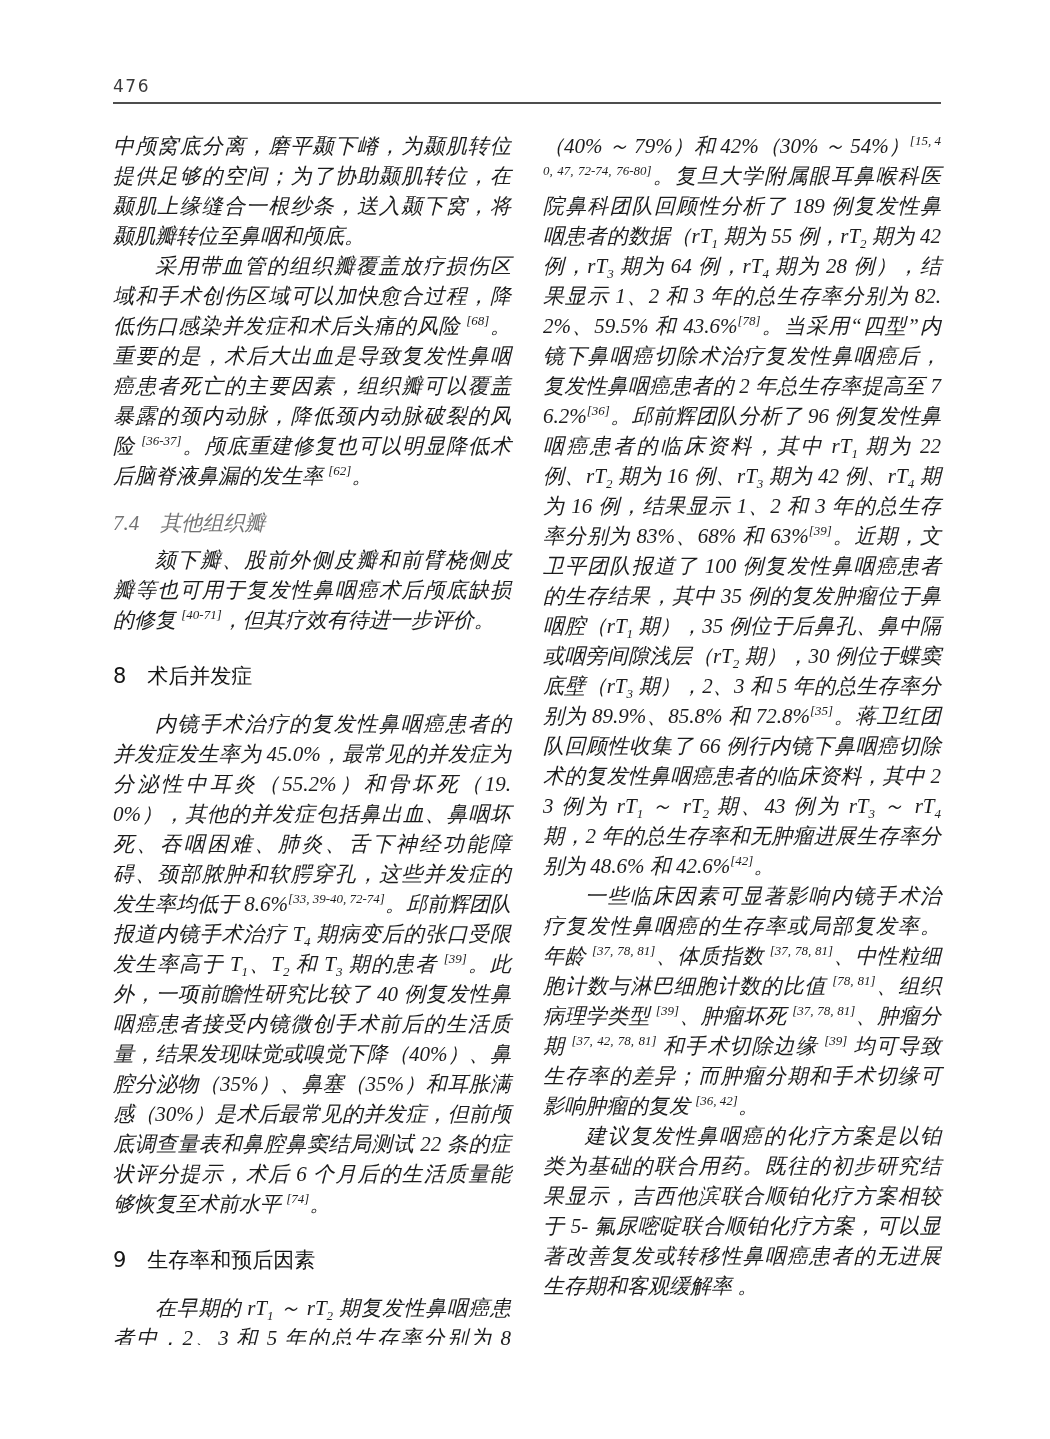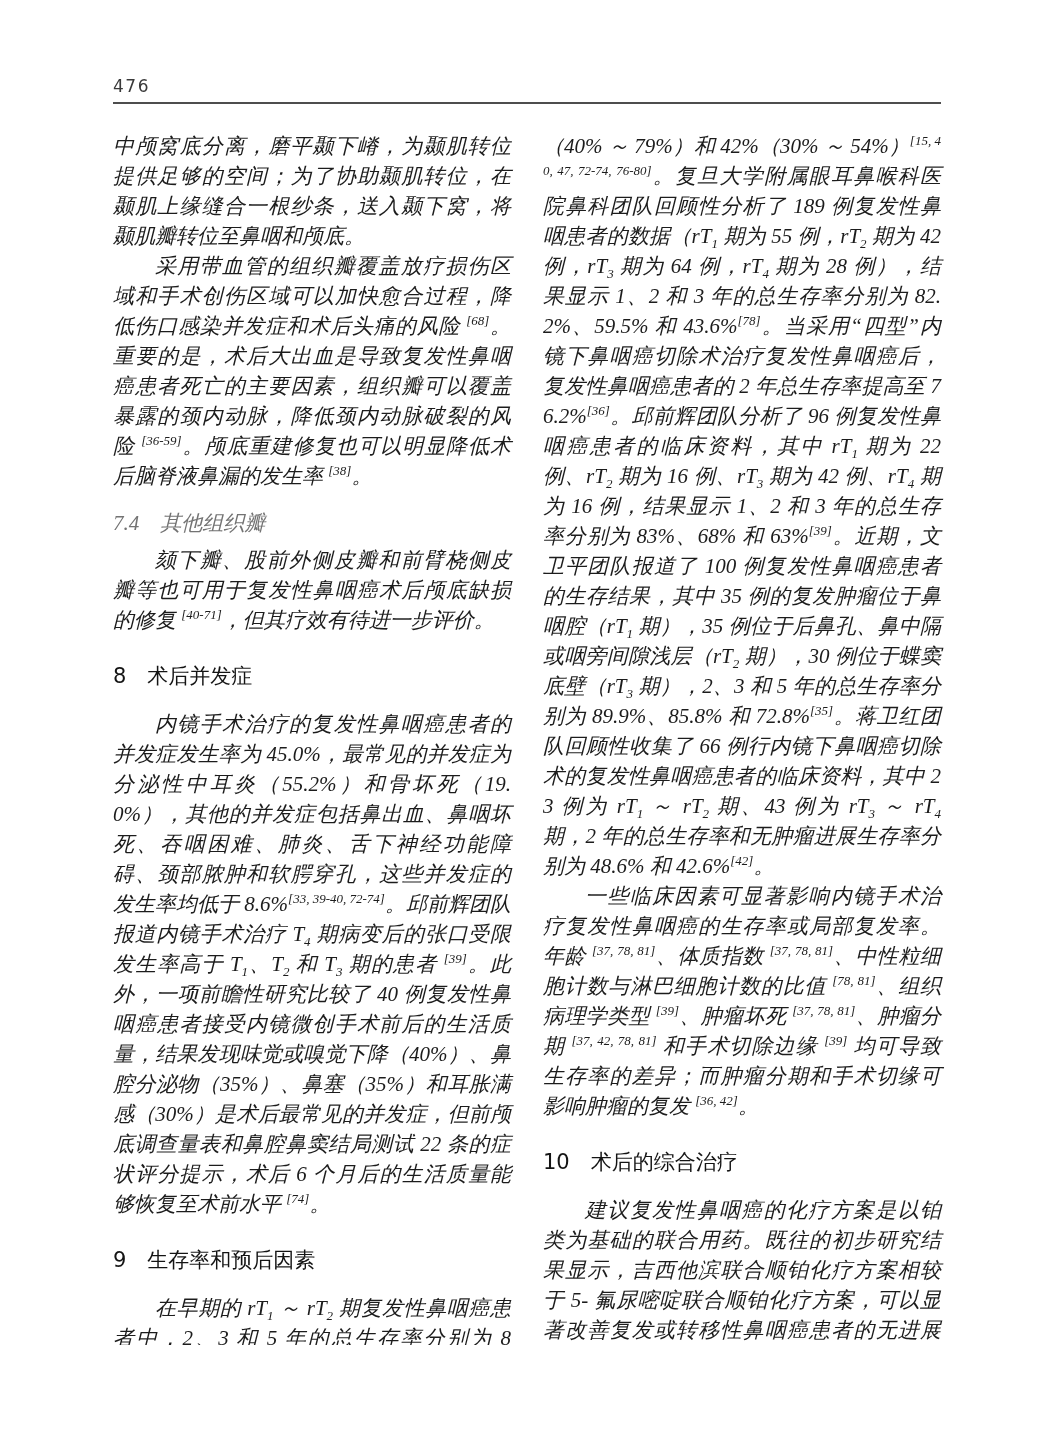--- a/index.html
+++ b/index.html
@@ -70,28 +70,27 @@
 </head>
 <body>
 
 <div class="page">
   <div class="page-header">
     <span class="page-number">476</span>
   </div>
   <div class="columns">
     <div class="column">
         <p class="para">中颅窝底分离，磨平颞下嵴，为颞肌转位提供足够的空间；为了协助颞肌转位，在颞肌上缘缝合一根纱条，送入颞下窝，将颞肌瓣转位至鼻咽和颅底。</p>
-        <p class="para indent">采用带血管的组织瓣覆盖放疗损伤区域和手术创伤区域可以加快愈合过程，降低伤口感染并发症和术后头痛的风险 <span class="sup">[68]</span>。重要的是，术后大出血是导致复发性鼻咽癌患者死亡的主要因素，组织瓣可以覆盖暴露的颈内动脉，降低颈内动脉破裂的风险 <span class="sup">[36-59]</span>。颅底重建修复也可以明显降低术后脑脊液鼻漏的发生率 <span class="sup">[38]</span>。</p>
+        <p class="para indent">采用带血管的组织瓣覆盖放疗损伤区域和手术创伤区域可以加快愈合过程，降低伤口感染并发症和术后头痛的风险 <span class="sup">[68]</span>。重要的是，术后大出血是导致复发性鼻咽癌患者死亡的主要因素，组织瓣可以覆盖暴露的颈内动脉，降低颈内动脉破裂的风险 <span class="sup">[36-37]</span>。颅底重建修复也可以明显降低术后脑脊液鼻漏的发生率 <span class="sup">[62]</span>。</p>
         <h3 class="subsec-head">7.4　其他组织瓣</h3>
         <p class="para indent">颏下瓣、股前外侧皮瓣和前臂桡侧皮瓣等也可用于复发性鼻咽癌术后颅底缺损的修复 <span class="sup">[40-71]</span>，但其疗效有待进一步评价。</p>
         <h2 class="sec-head">8　术后并发症</h2>
         <p class="para indent">内镜手术治疗的复发性鼻咽癌患者的并发症发生率为 45.0%，最常见的并发症为分泌性中耳炎（55.2%）和骨坏死（19.0%），其他的并发症包括鼻出血、鼻咽坏死、吞咽困难、肺炎、舌下神经功能障碍、颈部脓肿和软腭穿孔，这些并发症的发生率均低于 8.6%<span class="sup">[33, 39-40, 72-74]</span>。邱前辉团队报道内镜手术治疗 T<span class="sub">4</span> 期病变后的张口受限发生率高于 T<span class="sub">1</span>、T<span class="sub">2</span> 和 T<span class="sub">3</span> 期的患者 <span class="sup">[39]</span>。此外，一项前瞻性研究比较了 40 例复发性鼻咽癌患者接受内镜微创手术前后的生活质量，结果发现味觉或嗅觉下降（40%）、鼻腔分泌物（35%）、鼻塞（35%）和耳胀满感（30%）是术后最常见的并发症，但前颅底调查量表和鼻腔鼻窦结局测试 22 条的症状评分提示，术后 6 个月后的生活质量能够恢复至术前水平 <span class="sup">[74]</span>。</p>
         <h2 class="sec-head">9　生存率和预后因素</h2>
         <p class="para indent">在早期的 rT<span class="sub">1</span> ～ rT<span class="sub">2</span> 期复发性鼻咽癌患者中，2、3 和 5 年的总生存率分别为 82%（71% ～ 94%）、78%（62% ～ 94%）和 63%（39% ～ 88%）。在晚期的 rT<span class="sub">3</span> ～ rT<span class="sub">4</span> 期复发性鼻咽癌患者中，2、3 和 5 年的总生存率分别为 64%（48% ～ 79%）、59%</p>
       </div>
     <div class="column">
         <p class="para">（40% ～ 79%）和 42%（30% ～ 54%）<span class="sup">[15, 40, 47, 72-74, 76-80]</span>。复旦大学附属眼耳鼻喉科医院鼻科团队回顾性分析了 189 例复发性鼻咽患者的数据（rT<span class="sub">1</span> 期为 55 例，rT<span class="sub">2</span> 期为 42 例，rT<span class="sub">3</span> 期为 64 例，rT<span class="sub">4</span> 期为 28 例），结果显示 1、2 和 3 年的总生存率分别为 82.2%、59.5% 和 43.6%<span class="sup">[78]</span>。当采用“四型”内镜下鼻咽癌切除术治疗复发性鼻咽癌后，复发性鼻咽癌患者的 2 年总生存率提高至 76.2%<span class="sup">[36]</span>。邱前辉团队分析了 96 例复发性鼻咽癌患者的临床资料，其中 rT<span class="sub">1</span> 期为 22 例、rT<span class="sub">2</span> 期为 16 例、rT<span class="sub">3</span> 期为 42 例、rT<span class="sub">4</span> 期为 16 例，结果显示 1、2 和 3 年的总生存率分别为 83%、68% 和 63%<span class="sup">[39]</span>。近期，文卫平团队报道了 100 例复发性鼻咽癌患者的生存结果，其中 35 例的复发肿瘤位于鼻咽腔（rT<span class="sub">1</span> 期），35 例位于后鼻孔、鼻中隔或咽旁间隙浅层（rT<span class="sub">2</span> 期），30 例位于蝶窦底壁（rT<span class="sub">3</span> 期），2、3 和 5 年的总生存率分别为 89.9%、85.8% 和 72.8%<span class="sup">[35]</span>。蒋卫红团队回顾性收集了 66 例行内镜下鼻咽癌切除术的复发性鼻咽癌患者的临床资料，其中 23 例为 rT<span class="sub">1</span> ～ rT<span class="sub">2</span> 期、43 例为 rT<span class="sub">3</span> ～ rT<span class="sub">4</span> 期，2 年的总生存率和无肿瘤进展生存率分别为 48.6% 和 42.6%<span class="sup">[42]</span>。</p>
         <p class="para indent">一些临床因素可显著影响内镜手术治疗复发性鼻咽癌的生存率或局部复发率。年龄 <span class="sup">[37, 78, 81]</span>、体质指数 <span class="sup">[37, 78, 81]</span>、中性粒细胞计数与淋巴细胞计数的比值 <span class="sup">[78, 81]</span>、组织病理学类型 <span class="sup">[39]</span>、肿瘤坏死 <span class="sup">[37, 78, 81]</span>、肿瘤分期 <span class="sup">[37, 42, 78, 81]</span> 和手术切除边缘 <span class="sup">[39]</span> 均可导致生存率的差异；而肿瘤分期和手术切缘可影响肿瘤的复发 <span class="sup">[36, 42]</span>。</p>
-        <h2 class="sec-head">10　术后的综合治疗</h2>
         <p class="para indent">建议复发性鼻咽癌的化疗方案是以铂类为基础的联合用药。既往的初步研究结果显示，吉西他滨联合顺铂化疗方案相较于 5- 氟尿嘧啶联合顺铂化疗方案，可以显著改善复发或转移性鼻咽癌患者的无进展生存期和客观缓解率 。</p>
       </div>
   </div>
 </div>
 
 </body></html>

